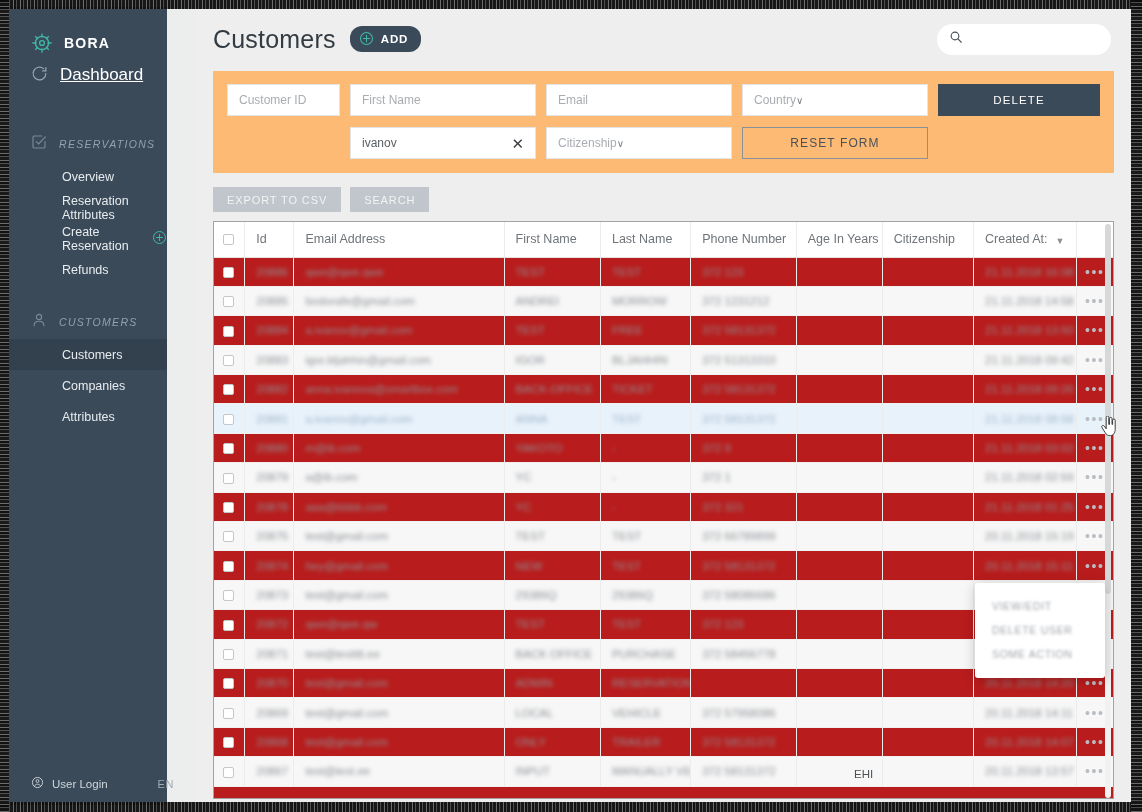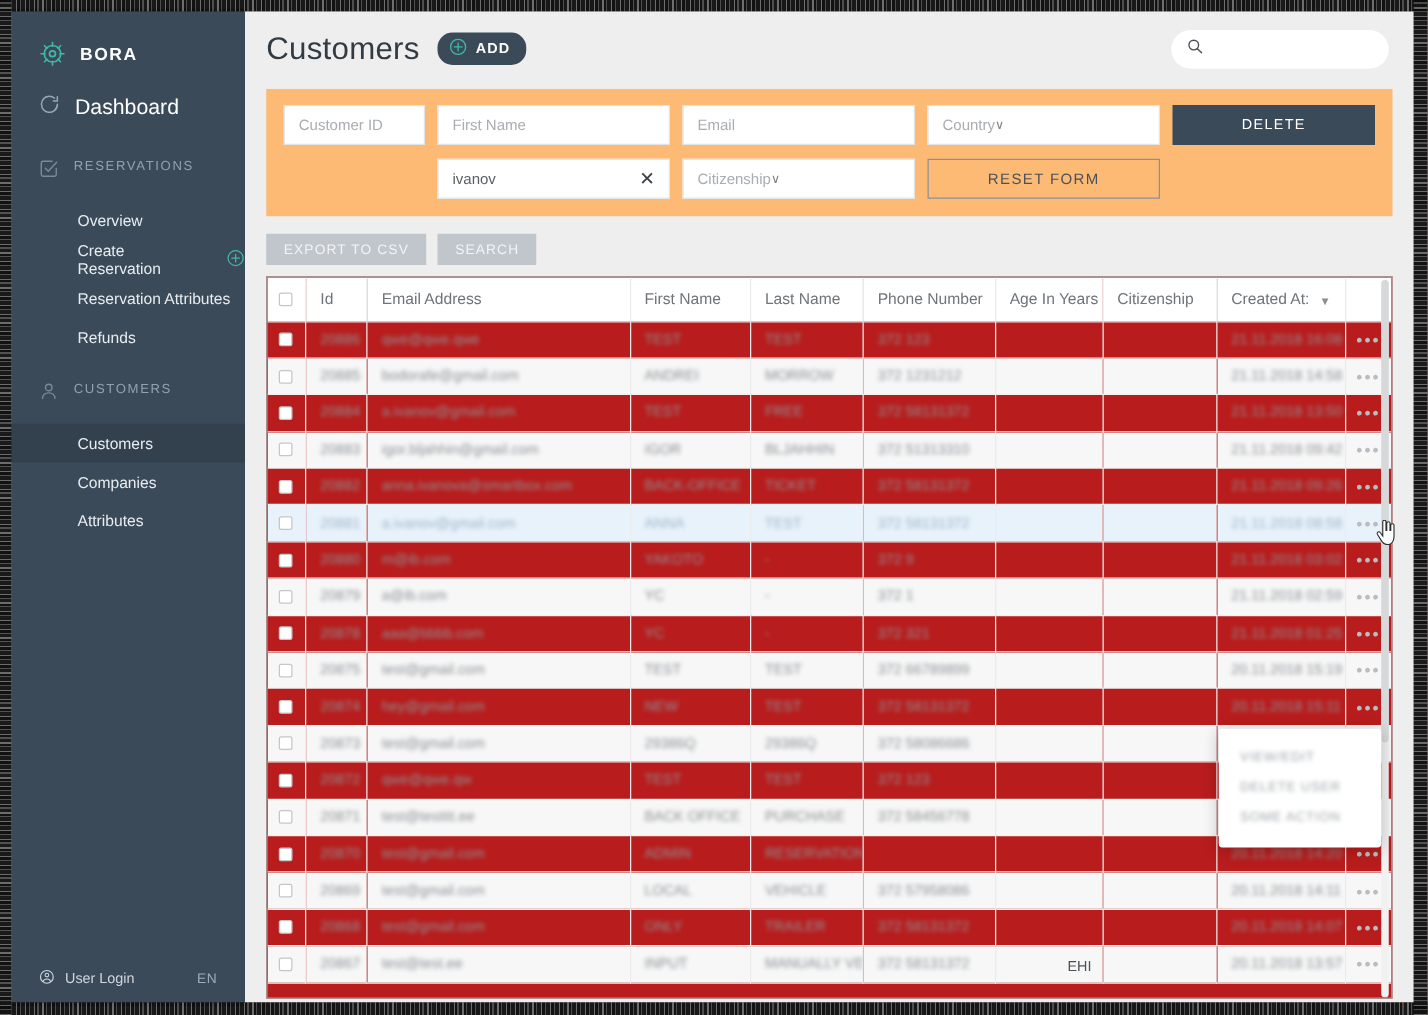--- a/index.html
+++ b/index.html
@@ -26,41 +26,41 @@
   .film-edge.top { top: 0; }
   .film-edge.bottom { bottom: 0; height: 10px; }
   .film-edge.left { left: 0; top: 0; width: 9px; height: 812px;
     background: repeating-linear-gradient(180deg, #0b0b0b 0px, #0b0b0b 2px, #4d4d4d 2px, #4d4d4d 3px, #141414 3px, #141414 6px, #686868 6px, #686868 7px), #111; }
   .film-edge.right { left: auto; right: 0; top: 0; width: 11px; height: 812px;
     background: repeating-linear-gradient(180deg, #0b0b0b 0px, #0b0b0b 2px, #4d4d4d 2px, #4d4d4d 3px, #141414 3px, #141414 6px, #686868 6px, #686868 7px), #111; }
 
   
   #sidebar {
     position: absolute; left: 9px; top: 7px;
-    width: 187px; height: 798px;
+    width: 158px; height: 798px;
     background: #3b4a59;
     color: #ffffff;
     z-index: 20;
   }
   .brand {
     display: flex; align-items: center; gap: 11px;
     padding: 19px 0 0 22px; height: 52px;
   }
   .brand-logo { width: 22px; height: 22px; flex: 0 0 22px; }
   .brand-name {
     font-size: 14px; font-weight: bold; letter-spacing: 1.2px; color: #fff;
   }
   .nav-top {
-    display: flex; align-items: center; gap: 12px;
-    padding: 0 0 0 22px; height: 42px; margin-top: 6px;
+    display: flex; gap: 12px;
+    padding: 0 0 0 22px; height: 42px; margin-top: 6px; text-decoration: underline;
   }
   .nav-top .lbl { font-size: 17px; color: #fff; }
   .sec-head {
-    display: flex; gap: 12px;
-    padding: 0 0 0 22px; height: 34px; margin-top: 20px;
+    display: flex; align-items: center; gap: 12px;
+    padding: 0 0 0 22px; height: 34px; margin-top: 20px; font-style: italic;
   }
   .sec-head .lbl {
     font-size: 10.5px; letter-spacing: 1.3px; color: #93a1ad; font-weight: normal;
   }
   .nav-item {
     display: flex; align-items: center; gap: 8px;
     height: 31px; padding-left: 53px; font-size: 12.5px; color: #e7ecef;
   }
   .nav-item.active { background: #33414f; }
   .nav-item .plus-circ { margin-left: 4px; }
@@ -244,30 +244,30 @@
           <path d="M8 11.5 L11.4 15 L21.5 4.2" fill="none" stroke="#7d8a95" stroke-width="1.7" stroke-linecap="round"></path>
         </svg>
       </span>
       <span class="lbl">RESERVATIONS</span>
     </div>
 
     <div class="nav-item">
       <span>Overview</span>
     </div>
     <div class="nav-item">
+      <span>Reservation Attributes</span>
+    </div>
+    <div class="nav-item">
       <span>Create Reservation</span>
       <span class="plus-circ">
         <svg width="15" height="15" viewBox="0 0 24 24">
           <circle cx="12" cy="12" r="9.6" fill="none" stroke="#3fb9a5" stroke-width="1.6"></circle>
           <path d="M12 7.2 L12 16.8 M7.2 12 L16.8 12" stroke="#3fb9a5" stroke-width="1.6" stroke-linecap="round"></path>
         </svg>
       </span>
-    </div>
-    <div class="nav-item">
-      <span>Reservation Attributes</span>
     </div>
     <div class="nav-item">
       <span>Refunds</span>
     </div>
 
     <div class="sec-head">
       <span>
         <svg width="16" height="16" viewBox="0 0 24 24">
           <circle cx="12" cy="7.4" r="3.9" fill="none" stroke="#7d8a95" stroke-width="1.7"></circle>
           <path d="M4.6 20.5c0-4.1 3.3-6.6 7.4-6.6s7.4 2.5 7.4 6.6" fill="none" stroke="#7d8a95" stroke-width="1.7" stroke-linecap="round"></path>

